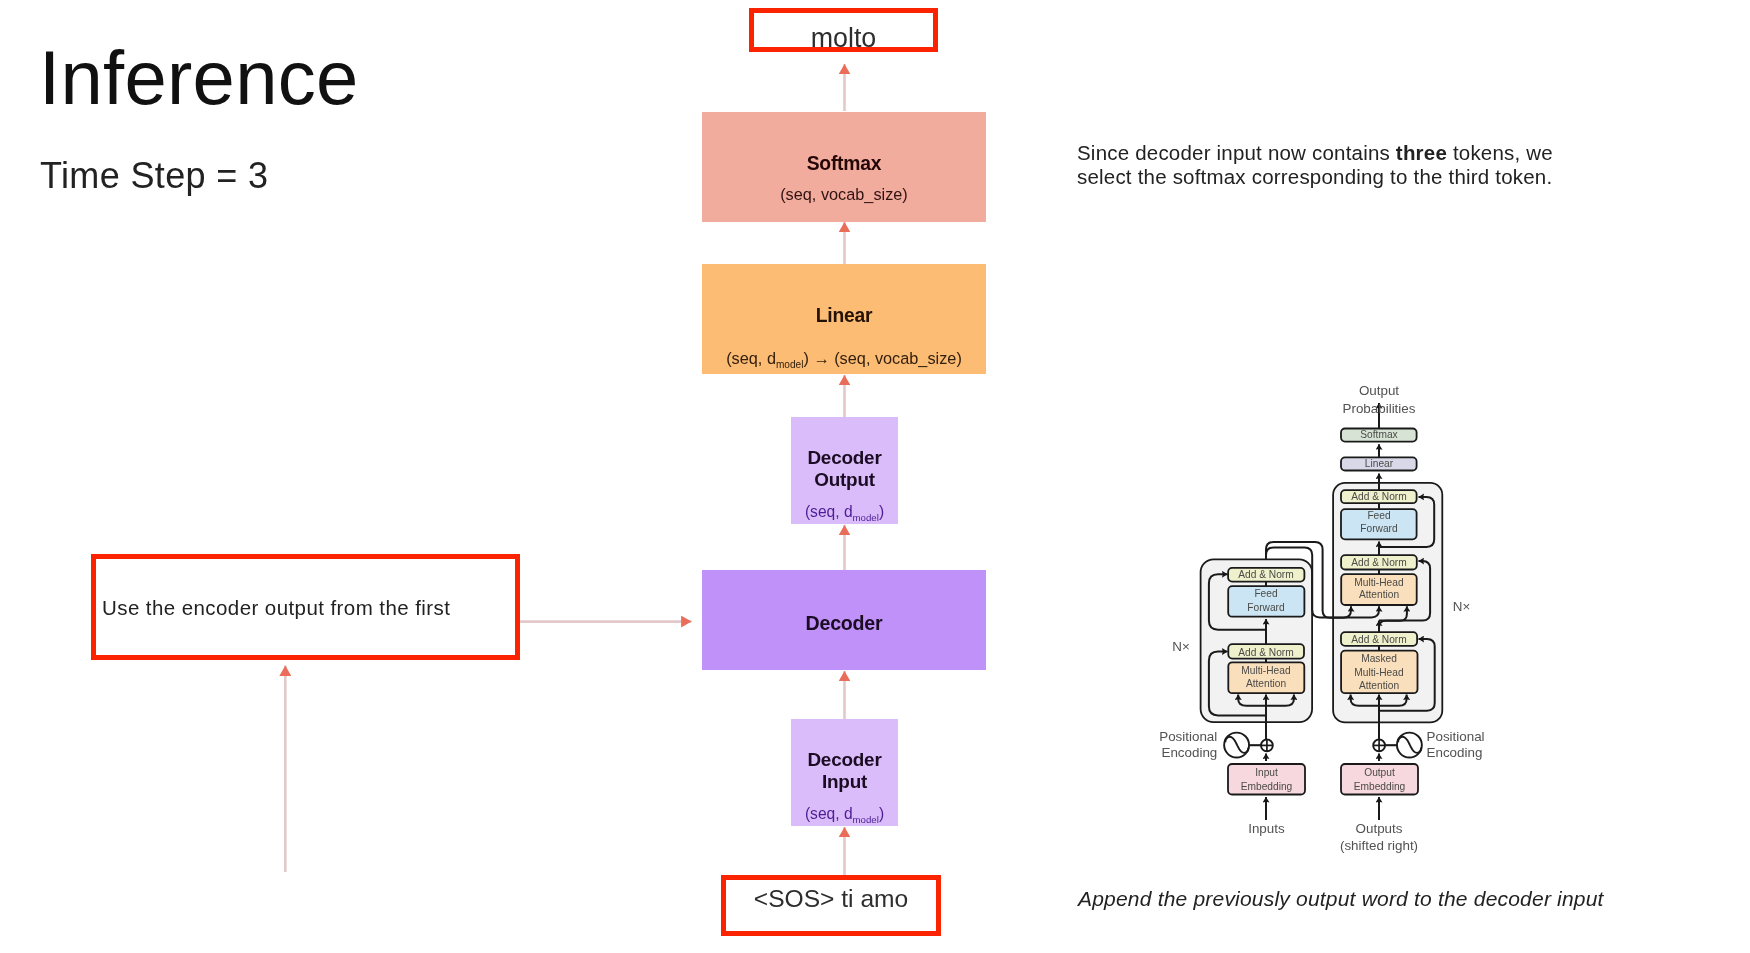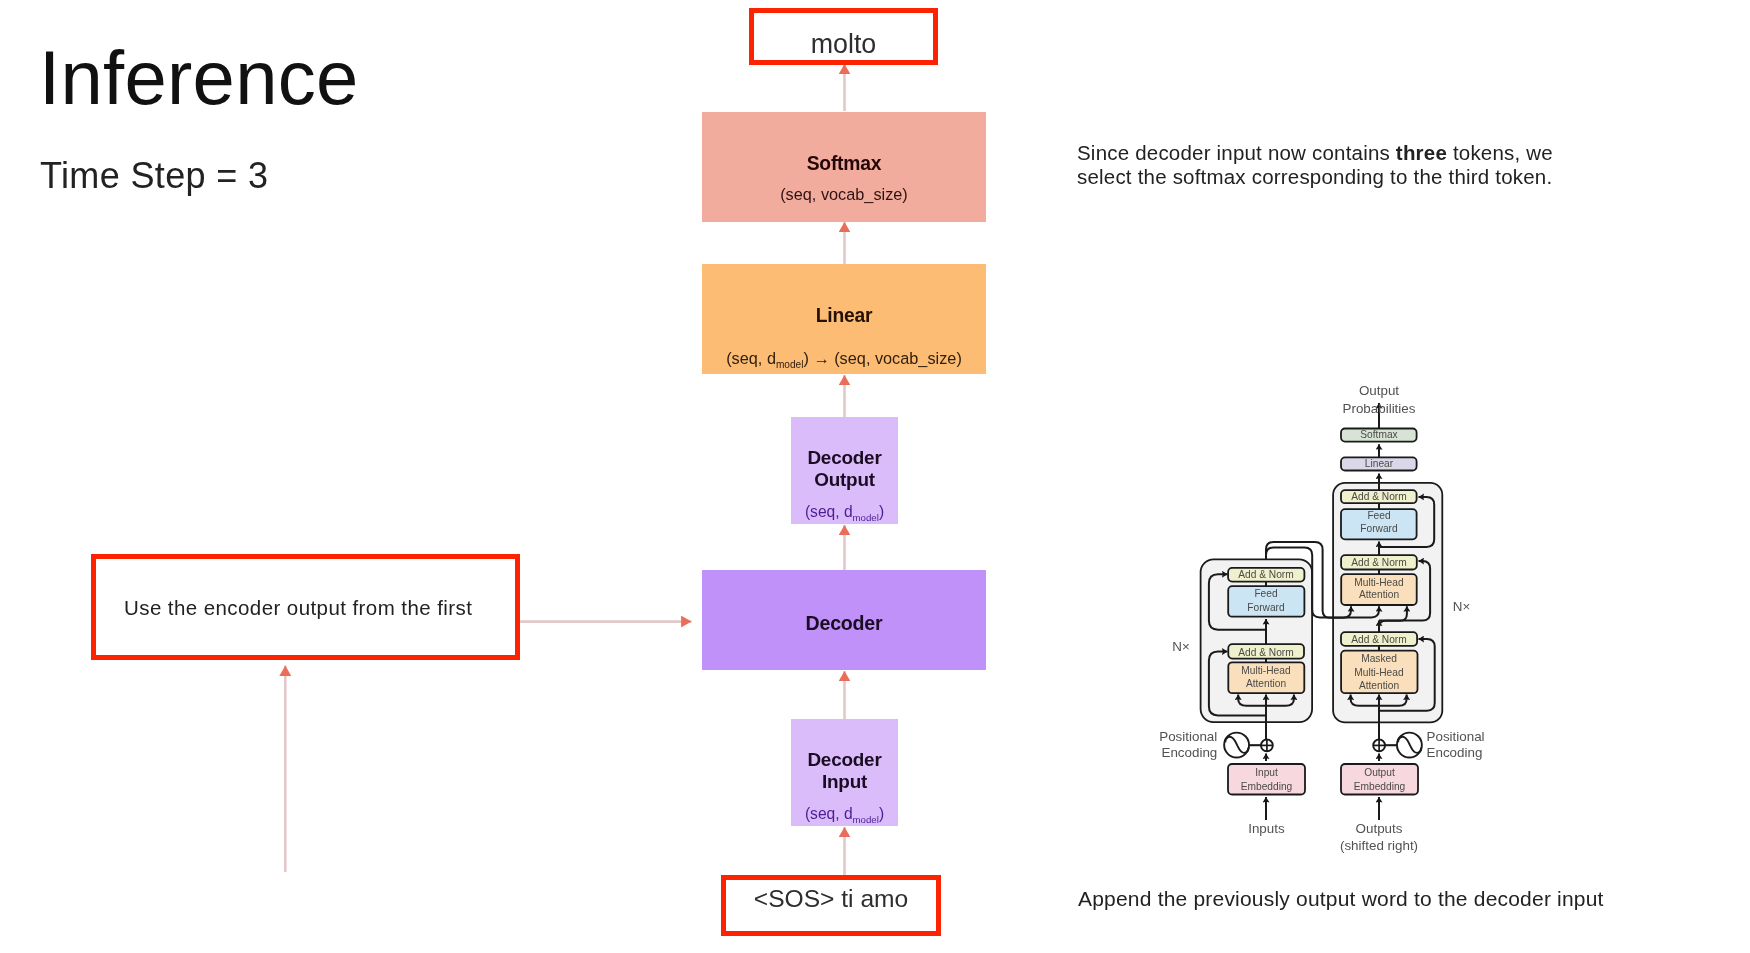--- a/index.html
+++ b/index.html
@@ -22,21 +22,21 @@
   .pbox .t2{font-weight:400;color:#4c1d95;}
   .redbox{border:5px solid #fc2400;background:#fff;display:flex;align-items:center;
           justify-content:center;box-sizing:border-box;}
   sub{font-size:0.62em;}
 
   
   .note{font-weight:300;color:#222;line-height:32px;letter-spacing:0.2px;}
   .note b{font-weight:700;margin-top:28px;}
 
   
-  #tok-out{left:749px;top:8px;width:189px;height:57px;font-size:26.8px;font-weight:400;color:#2e2e2e;padding-top:16px;box-sizing:border-box;}
+  #tok-out{left:749px;top:8px;width:189px;height:44px;font-size:26.8px;font-weight:400;color:#2e2e2e;padding-top:16px;box-sizing:border-box;}
   #box-softmax{color:#270808;left:702px;top:112px;width:284px;height:110px;background:#f2ac9e;}
   #box-softmax{justify-content:flex-start;padding-top:42px;}
   #box-softmax .t1{color:#250606;font-size:19.3px;line-height:19px;}
   #box-softmax .t2{color:#301212;font-size:16.3px;line-height:18px;margin-top:12px;}
   #box-linear{color:#2a1404;left:702px;top:264px;width:284px;height:110px;background:#fcbc74;}
   #box-linear{justify-content:flex-start;padding-top:42px;}
   #box-linear .t1{color:#231205;font-size:19.3px;line-height:19px;}
   #box-linear .t2{color:#33200e;font-size:16.3px;line-height:18px;margin-top:24px;}
   #box-dec-out{left:791px;top:417px;width:107px;height:107px;background:#dbbcfa;}
   #box-dec-out{justify-content:flex-start;padding-top:30px;}
@@ -44,24 +44,24 @@
   #box-dec-out .t2{font-size:15.6px;line-height:16px;margin-top:12px;}
   #box-decoder{left:702px;top:570px;width:284px;height:100px;background:#c091f8;justify-content:flex-start;padding-top:42px;}
   #box-decoder .t1{font-size:19.6px;}
   #box-dec-in{left:791px;top:719px;width:107px;height:107px;background:#dbbcfa;}
   #box-dec-in{justify-content:flex-start;padding-top:30px;}
   #box-dec-in .t1{font-size:18.9px;line-height:22.3px;}
   #box-dec-in .t2{font-size:15.6px;line-height:16px;margin-top:12px;}
   #tok-in{left:721px;top:875px;width:220px;height:61px;font-size:24.6px;font-weight:400;color:#2e2e2e;padding-bottom:13px;box-sizing:border-box;}
 
   #callout{left:91px;top:554px;width:429px;height:106px;align-items:flex-start;}
-  #callout-inner{padding-left:28px;padding-top:37px;font-size:20.5px;font-weight:400;line-height:24px;color:#222;width:100%;box-sizing:border-box;letter-spacing:0.42px;}
+  #callout-inner{padding-left:6px;padding-top:37px;font-size:20.5px;font-weight:400;line-height:24px;color:#222;width:100%;box-sizing:border-box;letter-spacing:0.42px;}
   #enc-input{left:95px;top:883px;font-size:23.5px;}
   #note-top{left:1077px;top:141px;font-size:20.5px;line-height:23.8px;}
-  #note-bottom{left:1078px;top:883px;font-size:21px;}
+  #note-bottom{left:1078px;top:883px;font-size:21px;font-style:italic;}
 
   
   #tf text.tfb{font-size:10.2px;fill:#4b4b47;}
   #tf text.tfo{font-size:13.4px;fill:#525252;}
 </style>
 </head>
 <body>
 
 <div class="stage">
 

